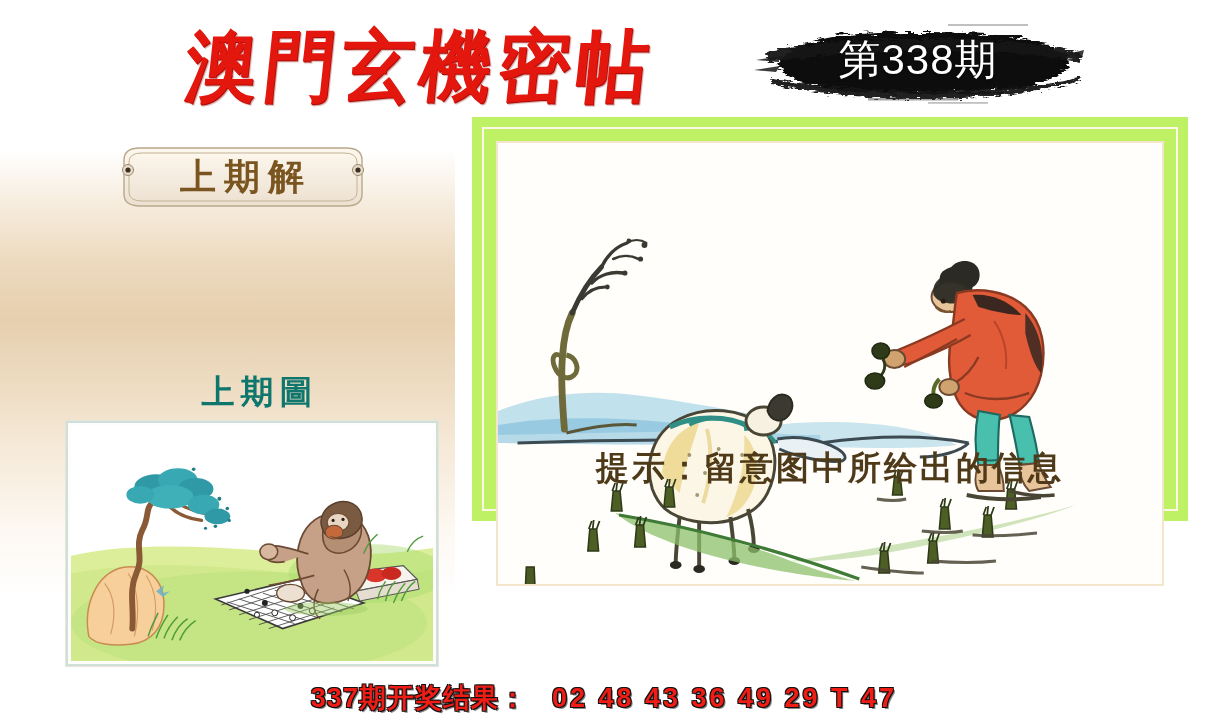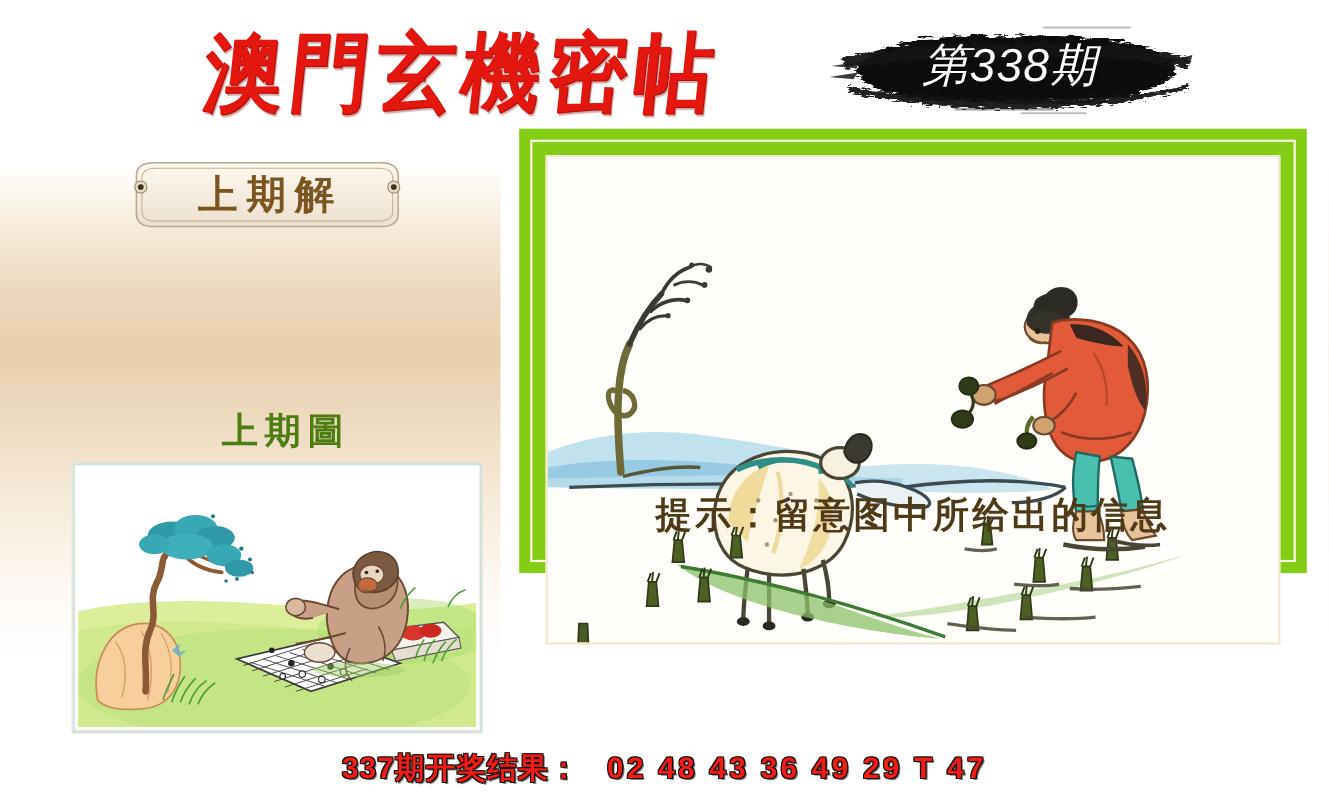--- a/index.html
+++ b/index.html
@@ -40,21 +40,21 @@
     font-family:"DejaVu Serif",serif;
     font-size:72px;font-weight:700;color:#e3170d;
     letter-spacing:6px;line-height:1;
     transform:skewX(-6deg) scaleY(1.08);
     text-shadow:1px 1px 0 #b30b06, 2px 2px 1px rgba(120,8,4,.35);
     white-space:nowrap;
   }
 
   
   .badge-wrap{
-    left:748px;top:18px;width:340px;height:88px;z-index:8;font-style:italic;
+    left:748px;top:18px;width:340px;height:88px;z-index:8;
   }
   .brush{
     position:absolute;left:0;top:0;width:100%;height:100%;
   }
   .badge-label{
     position:absolute;left:0;top:0;width:100%;height:100%;
     display:flex;align-items:center;justify-content:center;
     font-family:"Liberation Sans",sans-serif;
     font-size:42px;color:#ffffff;letter-spacing:1px;
     text-shadow:0 0 3px rgba(0,0,0,.9);
@@ -72,38 +72,38 @@
     font-family:Liberation Mono, monospace;
     font-size:36px;font-weight:700;color:#7a5520;
     letter-spacing:8px;padding-left:6px;box-sizing:border-box;
   }
 
   
   .prev-label{
     left:160px;top:368px;width:200px;height:48px;z-index:6;
     display:flex;align-items:center;justify-content:center;
     font-family:"DejaVu Serif",serif;
-    font-size:33px;font-weight:700;color:#4d7c0f;letter-spacing:6px;
+    font-size:33px;font-weight:700;color:#0f766e;letter-spacing:6px;
   }
 
   
   .thumb{
     left:66px;top:421px;width:372px;height:245px;z-index:6;
     background:#fdfdfb;
     border:2px solid #cfe0da;
     box-sizing:border-box;
     box-shadow:0 0 0 1px #e9e4da;
     overflow:hidden;
   }
   .thumb-inner{position:absolute;inset:3px;background:#ffffff;overflow:hidden;}
 
   
   .mainframe{
     left:472px;top:117px;width:716px;height:404px;z-index:6;
-    background:#84cc16;
+    background:#bef264;
     box-sizing:border-box;
     padding:10px;
   }
   .mainframe-inner{
     width:100%;height:100%;
     border:2px solid #fdf6e7;
     box-sizing:border-box;
     position:relative;
   }
   .photo{

